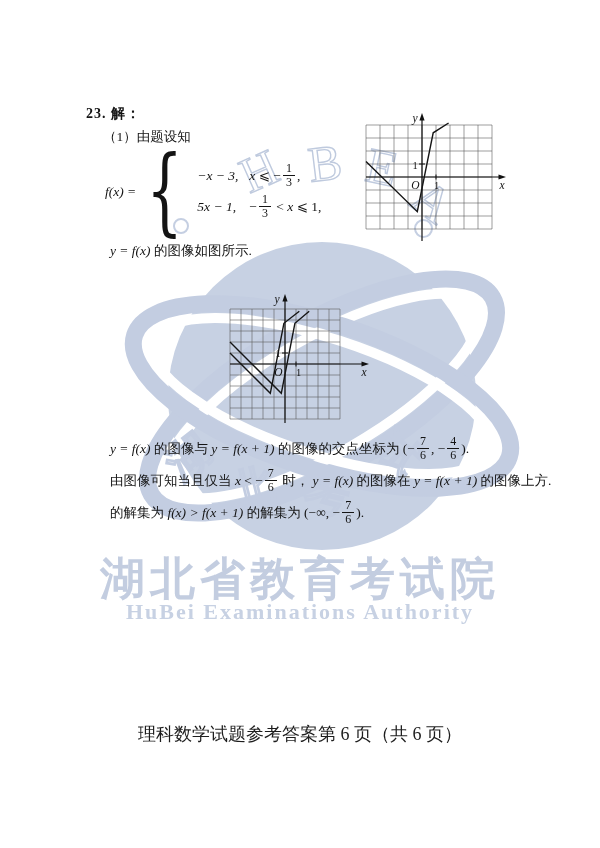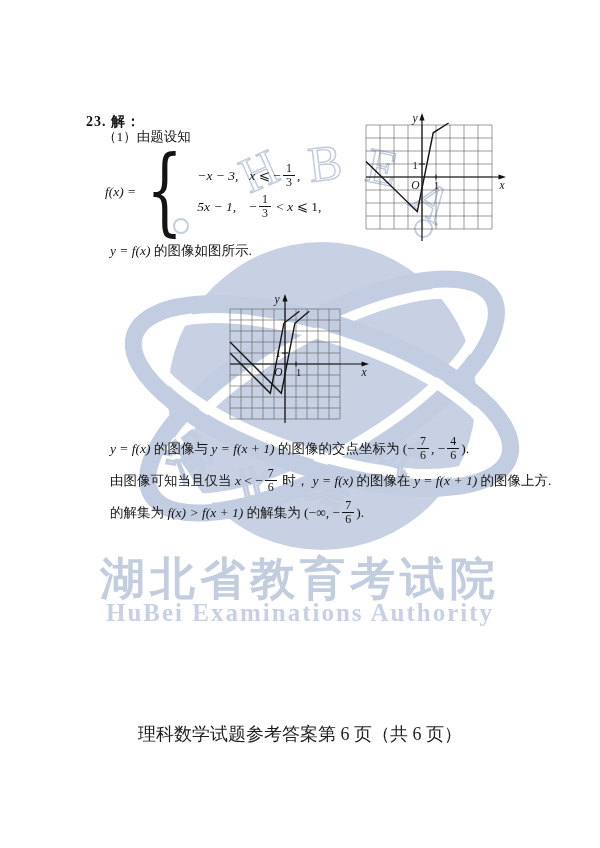--- a/index.html
+++ b/index.html
@@ -30,21 +30,21 @@
   .gnum{font-family:"Liberation Serif",serif;font-size:10.5px;fill:#141414;font-style:normal;}
   
   .wm-letter{position:absolute;z-index:0;font-family:"Liberation Serif",serif;font-size:50px;
              color:rgba(255,255,255,0.50);-webkit-text-stroke:1.4px #bfcade;}
   .wm-char{position:absolute;z-index:0;font-weight:700;font-size:44px;
            color:rgba(195,205,225,0.30);-webkit-text-stroke:1.3px #c3cde1;}
   .wm-dot{position:absolute;z-index:0;border:2px solid #c5cfe2;border-radius:50%;background:transparent;}
   .wm-org-cn{position:absolute;z-index:0;left:0;top:549px;width:600px;text-align:center;
              font-size:45px;font-weight:700;letter-spacing:5px;color:#c3cde0;white-space:nowrap;}
   .wm-org-en{position:absolute;z-index:0;left:0;top:599px;width:600px;text-align:center;
-             font-size:25px;font-weight:700;letter-spacing:2px;color:#c7d1e3;white-space:nowrap;}
+             font-size:22px;font-weight:700;letter-spacing:2px;color:#c7d1e3;white-space:nowrap;}
   .footer{position:absolute;z-index:1;left:0;top:722px;width:600px;text-align:center;
           font-size:18px;color:#1d1d1d;}
 </style>
 </head>
 <body>
 
 <div class="page">
 
   <svg class="abs wm" width="600" height="848" style="left:0;top:0">
     <circle cx="322" cy="396" r="154" fill="#c7d1e3"></circle>
@@ -61,21 +61,21 @@
   <div class="wm-letter" style="left:325px;top:163px;transform:translate(-50%,-50%) rotate(-7deg)">B</div>
   <div class="wm-letter" style="left:382px;top:167px;transform:translate(-50%,-50%) rotate(12deg)">E</div>
   <div class="wm-letter" style="left:432px;top:201px;transform:translate(-50%,-50%) rotate(36deg)">A</div>
   <div class="wm-char" style="left:189px;top:457px;transform:translate(-50%,-50%) rotate(-38deg)">湖</div>
   <div class="wm-char" style="left:252px;top:489px;transform:translate(-50%,-50%) rotate(-14deg)">北</div>
   <div class="wm-char" style="left:327px;top:495px;transform:translate(-50%,-50%) rotate(14deg)">考</div>
   <div class="wm-char" style="left:398px;top:454px;transform:translate(-50%,-50%) rotate(42deg)">试</div>
   <div class="wm-org-cn">湖北省教育考试院</div>
   <div class="wm-org-en">HuBei Examinations Authority</div>
 
-  <div class="abs line hdr" style="left:86px;top:112px;z-index:1">
+  <div class="abs line hdr" style="left:86px;top:104px;z-index:1">
     <span>23.</span>
     <span>解：</span>
   </div>
 
   <div class="abs line" style="left:103px;top:127px;z-index:1">（1）由题设知</div>
 
   <div class="abs cases" style="left:105px;top:148px;z-index:1">
     <span class="lhs line"><span class="it">f(x) = </span></span>
     <span class="brace">{</span>
     <div class="rows">

